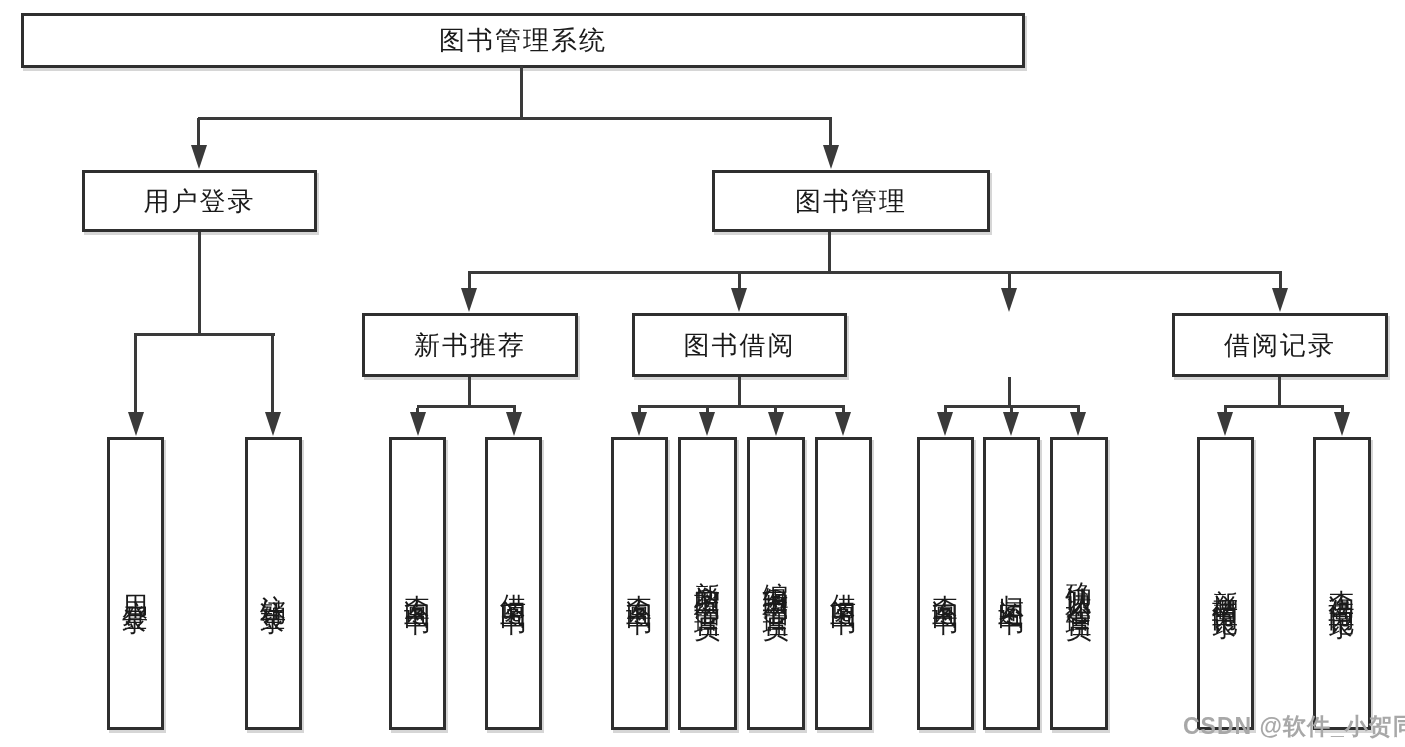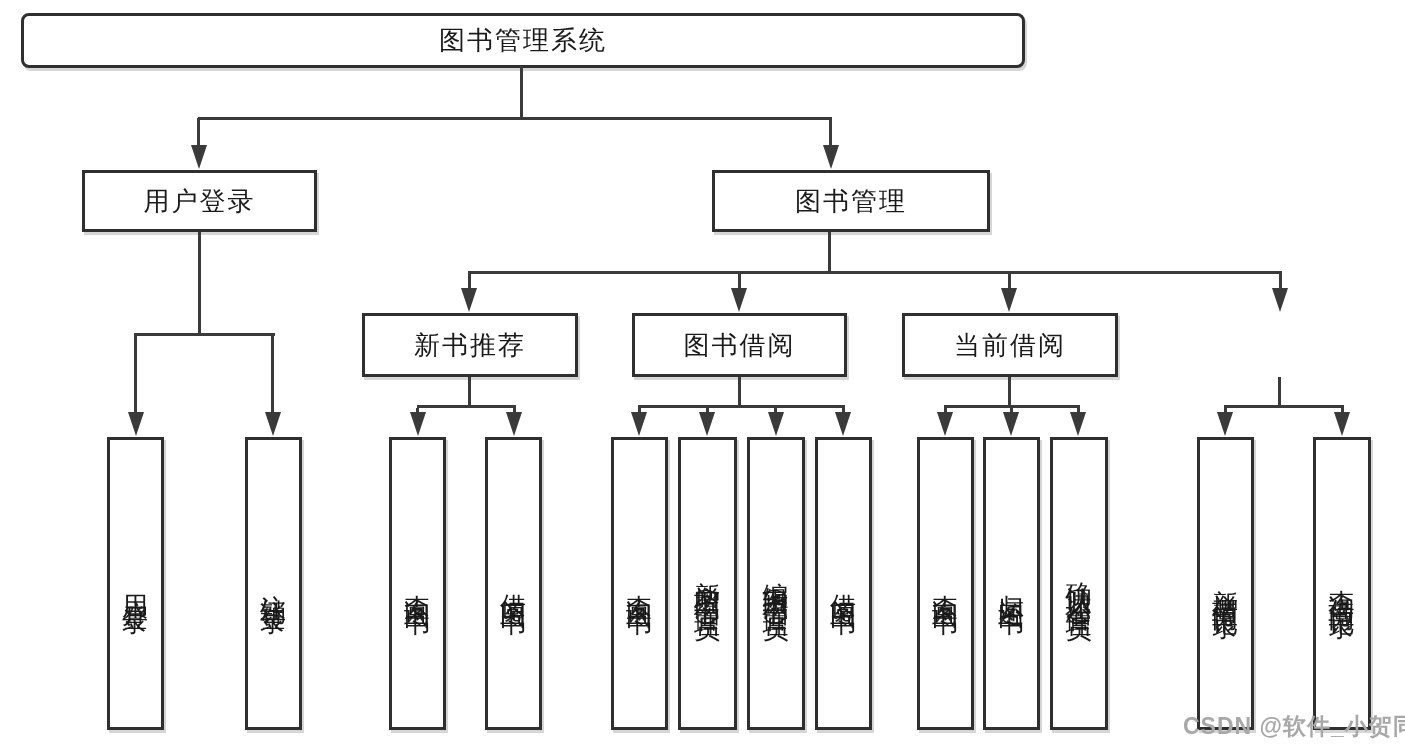--- a/index.html
+++ b/index.html
@@ -29,21 +29,21 @@
   .watermark {
     position:absolute; font-size:23px; letter-spacing:1px; white-space:nowrap;
     color:var(--watermark,#a8a8a8); font-weight:bold;
   }
 </style>
 </head>
 <body>
 
 <div id="canvas">
 
-  <div class="box hbox" style="left:21px;top:13px;width:1004px;height:55px;border-radius:8px;">
+  <div class="box hbox" style="left:21px;top:13px;width:1004px;height:55px;">
     <span>图书管理系统</span>
   </div>
 
   <div class="vline" style="left:520px;top:66px;width:3px;height:54px;"></div>
   <div class="hline" style="left:198px;top:117px;width:634px;height:3px;"></div>
   <div class="dline" style="left:197px;top:118px;width:3px;height:30px;"></div>
   <div class="ah" style="left:191px;top:145px;"></div>
   <div class="dline" style="left:829px;top:118px;width:3px;height:30px;"></div>
   <div class="ah" style="left:823px;top:145px;"></div>
 
@@ -78,22 +78,22 @@
   <div class="ah" style="left:1001px;top:288px;"></div>
   <div class="dline" style="left:1279px;top:274px;width:3px;height:16px;"></div>
   <div class="ah" style="left:1272px;top:288px;"></div>
 
   <div class="box hbox" style="left:362px;top:313px;width:216px;height:64px;">
     <span>新书推荐</span>
   </div>
   <div class="box hbox" style="left:632px;top:313px;width:215px;height:64px;">
     <span>图书借阅</span>
   </div>
-  <div class="box hbox" style="left:902px;top:313px;width:216px;height:64px;">
-    <span>当前借阅</span>
+  <div class="box hbox" style="left:1172px;top:313px;width:216px;height:64px;">
+    <span>借阅记录</span>
   </div>
 
   <div class="vline" style="left:468px;top:377px;width:3px;height:30px;"></div>
   <div class="hline" style="left:417px;top:405px;width:99px;height:3px;"></div>
   <div class="dline" style="left:416px;top:408px;width:3px;height:8px;"></div>
   <div class="ah" style="left:410px;top:412px;"></div>
   <div class="dline" style="left:513px;top:408px;width:3px;height:8px;"></div>
   <div class="ah" style="left:506px;top:412px;"></div>
 
   <div class="vline" style="left:738px;top:377px;width:3px;height:30px;"></div>

